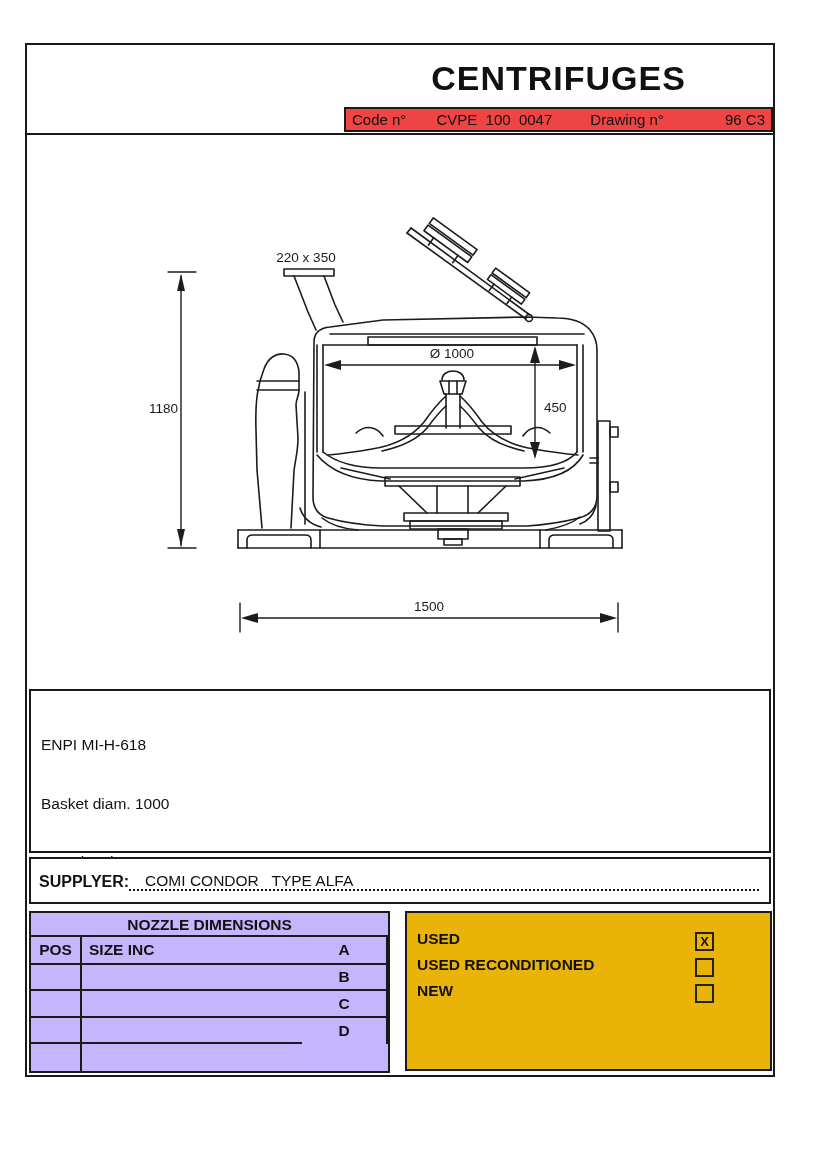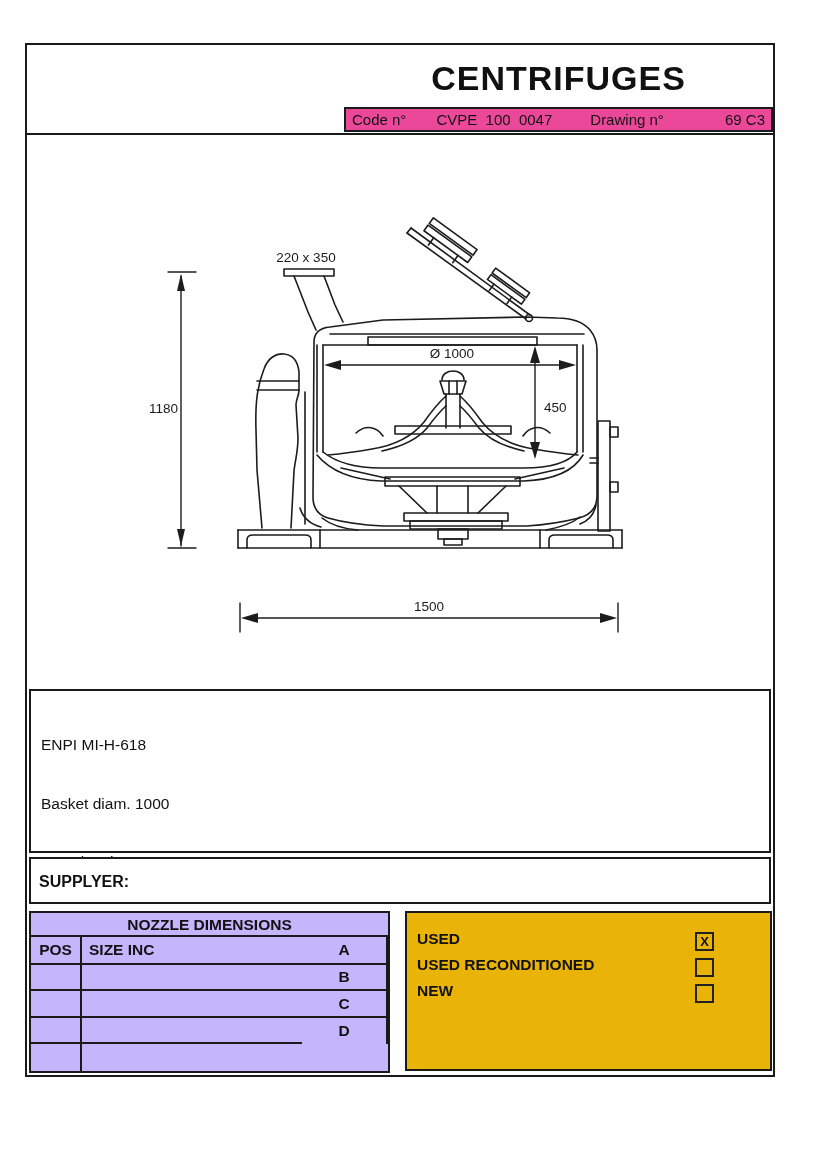--- a/index.html
+++ b/index.html
@@ -10,21 +10,21 @@
          border:2px solid #1a1a1a;box-sizing:border-box;z-index:1;}
   
   .header{position:absolute;left:0;top:0;right:0;height:88px;border-bottom:2px solid #1a1a1a;background:#fff;}
   .logo-cell{position:absolute;left:0;top:0;bottom:0;width:315px;border-right:2px solid #1a1a1a;}
   .logo{position:absolute;left:30px;top:24px;font-size:43px;font-weight:900;letter-spacing:-2px;
         transform:scale(1.04,0.98);transform-origin:left top;
         text-shadow:0.6px 0 #111,-0.6px 0 #111,1.2px 0 #111;}
   .title-cell{position:absolute;left:317px;right:0;top:0;bottom:0;}
   .doc-title{text-align:center;font-size:34px;font-weight:bold;letter-spacing:1px;padding-top:14px;}
   .code-strip{position:absolute;left:0;right:0;bottom:1px;height:25px;border:2px solid #1a1a1a;
-              box-sizing:border-box;display:flex;align-items:center;font-size:15px;background:#ec4899;white-space:pre;margin-top:20px;}
+              box-sizing:border-box;display:flex;align-items:center;font-size:15px;background:#ef4444;white-space:pre;margin-top:20px;}
   .code-strip .lbl1{margin-left:6px;}
   .code-strip .val1{margin-left:30px;}
   .code-strip .lbl2{margin-left:38px;}
   .code-strip .val2{margin-left:auto;margin-right:6px;}
   
   .spec-box{position:absolute;left:2px;top:644px;width:742px;height:164px;border:2px solid #1a1a1a;
             box-sizing:border-box;background:#fff;padding:5px 10px;font-size:15.5px;line-height:19.5px;white-space:pre;}
   
   .supplier-box{position:absolute;left:2px;top:812px;width:742px;height:47px;border:2px solid #1a1a1a;
             box-sizing:border-box;background:#fff;display:flex;align-items:flex-end;padding:0 10px 11px 8px;}
@@ -199,35 +199,36 @@
 
   <div class="sheet">
 
     <div class="header">
       <div class="title-cell">
         <div class="doc-title">CENTRIFUGES</div>
         <div class="code-strip">
           <span class="lbl1">Code n°</span>
           <span class="val1">CVPE  100  0047</span>
           <span class="lbl2">Drawing n°</span>
-          <span class="val2">69 C3</span>
+          <span class="val2">96 C3</span>
         </div>
       </div>
     </div>
 
     <div class="spec-box">
       <div>ENPI MI-H-618</div>
       <div>Basket diam. 1000</div>
       <div>Kg. x batch: 200</div>
       <div>El. motor: 8 HP   1500 RPM</div>
       <div>Material: AISI</div>
     </div>
 
     <div class="supplier-box">
       <span class="supplier-label">SUPPLYER:</span>
+      <span class="supplier-line">COMI CONDOR   TYPE ALFA</span>
     </div>
 
     <div class="nozzle-table">
       <div class="nz-title">NOZZLE DIMENSIONS</div>
 
       <div class="nz-cell head center colsep">POS</div>
       <div class="nz-cell head pad">SIZE INC</div>
 
       <div class="nz-cell center colsep">A</div>
       <div class="nz-cell pad colsep"></div>

